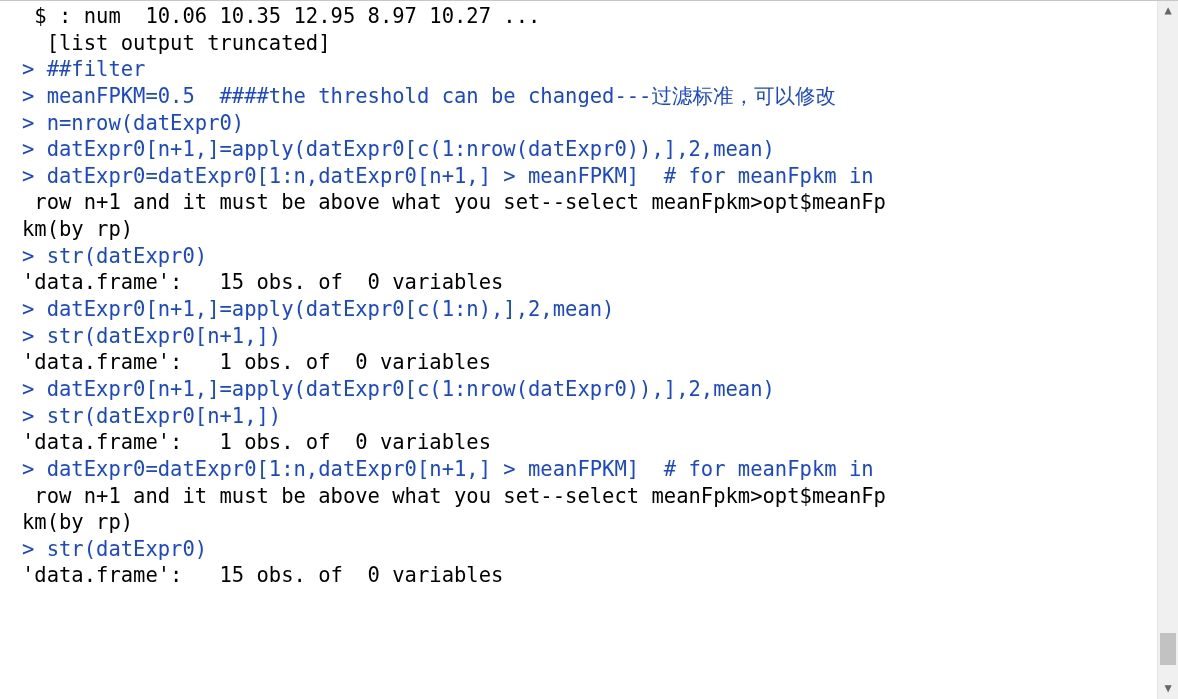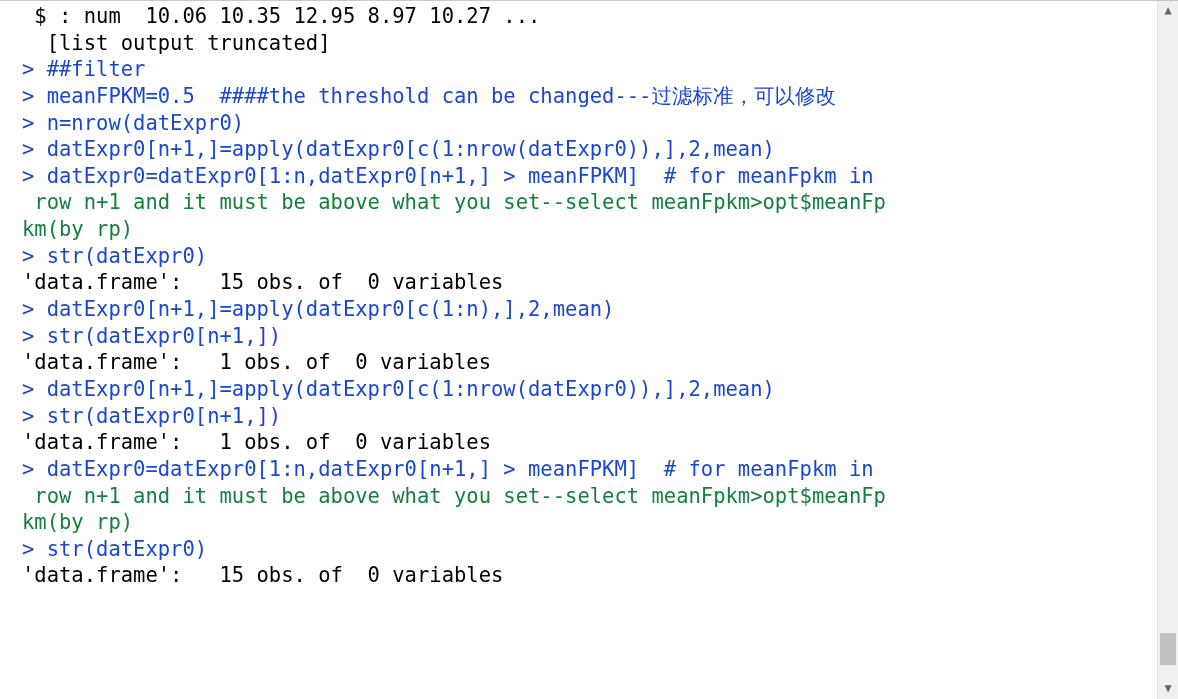--- a/index.html
+++ b/index.html
@@ -61,21 +61,21 @@
     width: 16px;
     background: #c2c2c2;
     border-radius: 0;
   }
   .line {
     display: block;
   }
   .out { color: #000000; }
   .in  { color: #1947d1; } 
   .prompt { color: #1947d1; }
-  .cont { color: #15803d; }   
+  .cont { color: #000000; }   
 </style>
 </head>
 <body>
 
 <div class="window">
 
   <div class="content-area" id="content"><span class="line"><span class="out"> $ : num  10.06 10.35 12.95 8.97 10.27 ...</span></span><span class="line"><span class="out">  [list output truncated]</span></span><span class="line"><span class="prompt">&gt;</span><span class="in"> ##filter</span></span><span class="line"><span class="prompt">&gt;</span><span class="in"> meanFPKM=0.5  ####the threshold can be changed---过滤标准，可以修改</span></span><span class="line"><span class="prompt">&gt;</span><span class="in"> n=nrow(datExpr0)</span></span><span class="line"><span class="prompt">&gt;</span><span class="in"> datExpr0[n+1,]=apply(datExpr0[c(1:nrow(datExpr0)),],2,mean)</span></span><span class="line"><span class="prompt">&gt;</span><span class="in"> datExpr0=datExpr0[1:n,datExpr0[n+1,] &gt; meanFPKM]  # for meanFpkm in</span></span><span class="line"><span class="cont"> row n+1 and it must be above what you set--select meanFpkm&gt;opt$meanFp</span></span><span class="line"><span class="cont">km(by rp)</span></span><span class="line"><span class="prompt">&gt;</span><span class="in"> str(datExpr0)</span></span><span class="line"><span class="out">'data.frame':   15 obs. of  0 variables</span></span><span class="line"><span class="prompt">&gt;</span><span class="in"> datExpr0[n+1,]=apply(datExpr0[c(1:n),],2,mean)</span></span><span class="line"><span class="prompt">&gt;</span><span class="in"> str(datExpr0[n+1,])</span></span><span class="line"><span class="out">'data.frame':   1 obs. of  0 variables</span></span><span class="line"><span class="prompt">&gt;</span><span class="in"> datExpr0[n+1,]=apply(datExpr0[c(1:nrow(datExpr0)),],2,mean)</span></span><span class="line"><span class="prompt">&gt;</span><span class="in"> str(datExpr0[n+1,])</span></span><span class="line"><span class="out">'data.frame':   1 obs. of  0 variables</span></span><span class="line"><span class="prompt">&gt;</span><span class="in"> datExpr0=datExpr0[1:n,datExpr0[n+1,] &gt; meanFPKM]  # for meanFpkm in</span></span><span class="line"><span class="cont"> row n+1 and it must be above what you set--select meanFpkm&gt;opt$meanFp</span></span><span class="line"><span class="cont">km(by rp)</span></span><span class="line"><span class="prompt">&gt;</span><span class="in"> str(datExpr0)</span></span><span class="line"><span class="out">'data.frame':   15 obs. of  0 variables</span></span></div>
 
   <div class="scrollbar-track">
     <div class="scroll-arrow-up">▲</div>

